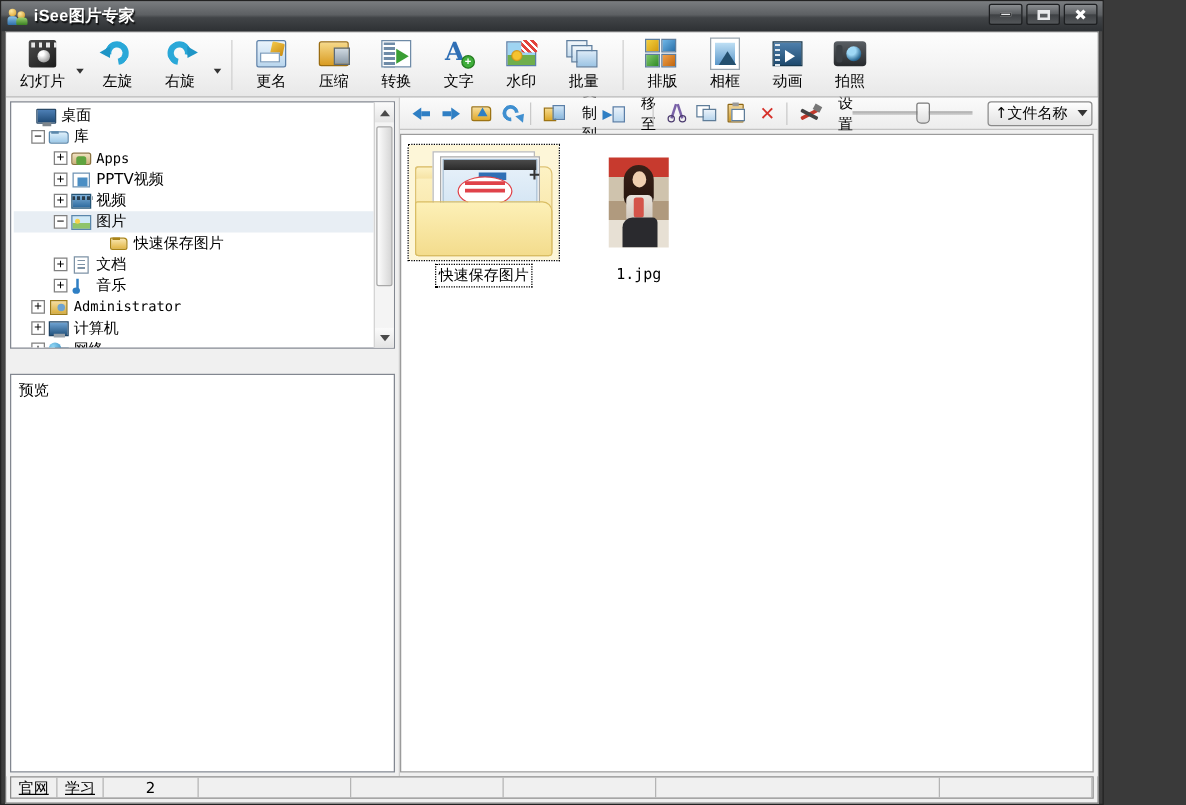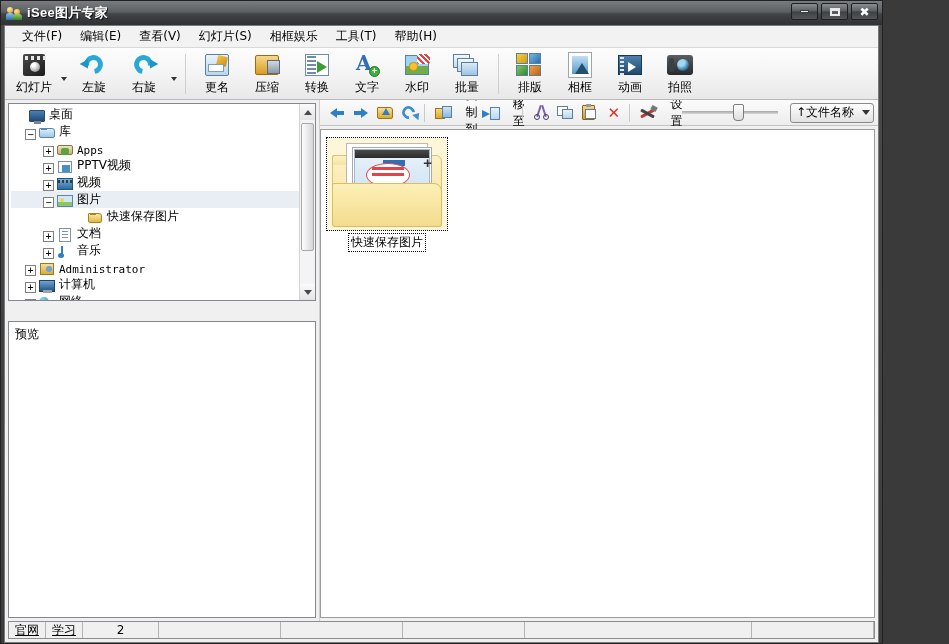--- a/index.html
+++ b/index.html
@@ -311,21 +311,21 @@
   .sort-combo i{ display:block;width:0;height:0;border-left:4px solid transparent;border-right:4px solid transparent;border-top:5px solid #333; margin-left:5px;}
 
   
   .tree-box {
     flex: 0 0 198px; margin: 3px 3px 0 3px;
     border:1px solid #828790; background:#fff;
     display:flex; min-height:0;
   }
   .tree { flex:1 1 auto; overflow:hidden; padding:2px 0 0 2px; }
   .tnode {
-    display:flex; align-items:flex-end; height:17px; padding-left:2px; cursor:default; white-space:nowrap;
+    display:flex; align-items:center; height:17px; padding-left:2px; cursor:default; white-space:nowrap;
   }
   .tnode.sel { background:#e8eef4; }
   .texp {
     width:11px;height:11px;border:1px solid #808080;background:#fff;
     display:flex;align-items:center;justify-content:center;
     font-size:10px;line-height:9px;color:#000; margin-right:3px; flex:0 0 11px;
     font-family:"DejaVu Sans Mono", monospace;
   }
   .texp.empty{ border:none;background:transparent; }
   .tico{ width:16px;height:14px;position:relative;margin-right:4px;flex:0 0 16px;}
@@ -498,29 +498,20 @@
           <span class="glyph-max"></span>
         </div>
       <div class="win-btn">
           <span class="glyph-close">✖</span>
         </div>
     </div>
   </div>
 
   <div class="client">
 
-    <div class="menubar">
-      <div class="menu-item">文件(F)</div>
-      <div class="menu-item">编辑(E)</div>
-      <div class="menu-item">查看(V)</div>
-      <div class="menu-item">幻灯片(S)</div>
-      <div class="menu-item">相框娱乐</div>
-      <div class="menu-item">工具(T)</div>
-      <div class="menu-item">帮助(H)</div>
-    </div>
 
     <div class="toolbar">
       <div class="tb-btn">
         <div class="tb-ico">
             <div class="ic-slide"></div>
           </div>
         <div class="tb-label">幻灯片</div>
       </div>
       <div class="tb-arrow">
           <i></i>
@@ -871,20 +862,31 @@
                   </div>
                 <div class="bubble"></div>
                 <div class="btxt"></div>
                 <div class="plus">+</div>
                 <div class="front"></div>
               </div>
             </div>
             <div class="fname cjk">快速保存图片</div>
           </div>
 
+          <div class="fitem">
+            <div class="fthumb">
+              <div class="photo photo-1">
+                <div class="hair"></div>
+                  <div class="face"></div>
+                  <div class="top"></div>
+                  <div class="legs"></div>
+              </div>
+            </div>
+            <div class="fname">1.jpg</div>
+          </div>
 
 
         </div>
       </div>
     </div>
 
     <div class="statusbar">
       <div class="sb-cell link">官网</div>
       <div class="sb-cell link">学习</div>
       <div class="sb-cell count">2</div>

